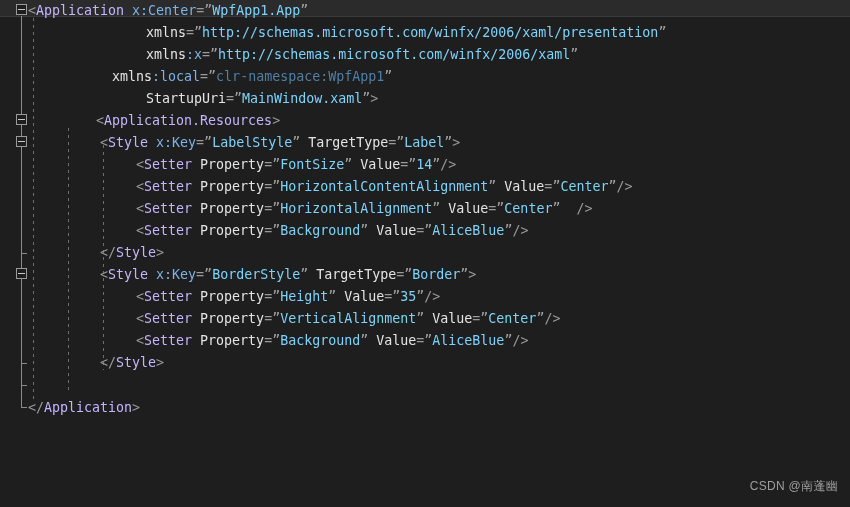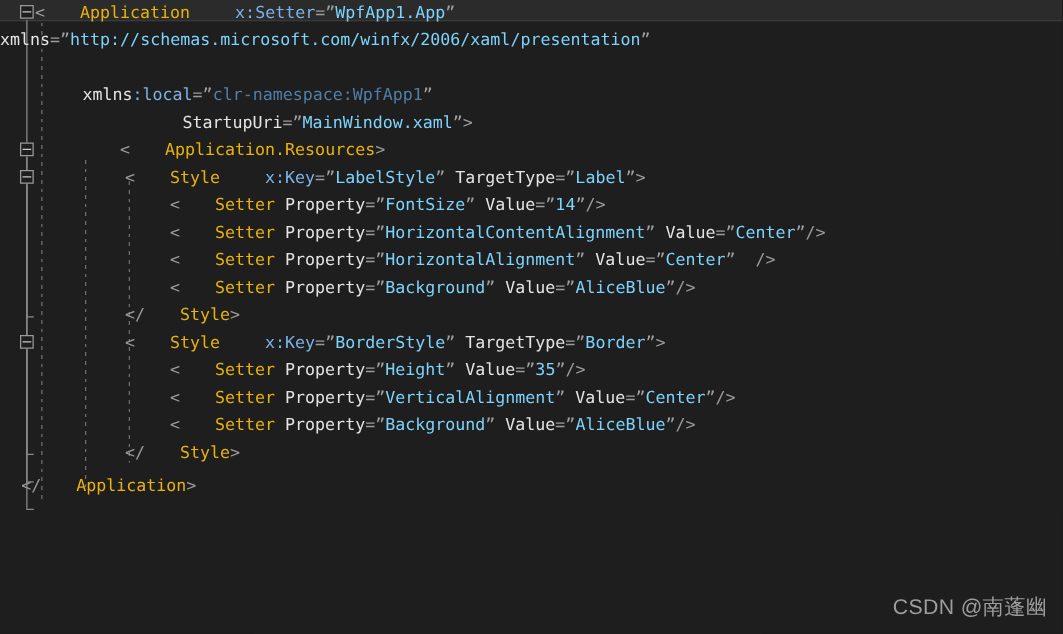--- a/index.html
+++ b/index.html
@@ -79,33 +79,33 @@
   .code-line {
     position: absolute;
     left: 0;
     height: 22px;
     line-height: 22px;
     white-space: pre;
     color: #d4d4d4;
   }
   
   .punct   { color: #9b9b9b; }
-  .elem    { color: #eab308; margin-left: 28px; }
+  .elem    { color: #c4b5fd; }
   .attr    { color: #e4e4e4; }
   .attrx   { color: #7cb3e8; }
   .val     { color: #7dd3fc; }
   .valdim  { color: #4f7fa8; }
   .quote   { color: #a0a0a0; }
 
   
   .watermark {
     position: absolute;
     right: 12px; bottom: 10px;
     font-family: "Liberation Sans", "DejaVu Sans", sans-serif;
-    font-size: 17px;
+    font-size: 12px;
     color: #9d9d9d;
     letter-spacing: 0.3px;
     white-space: nowrap;
   }
 </style>
 </head>
 <body>
 
 <div id="app">
 
@@ -126,34 +126,35 @@
       <div class="fold-end" style="left: 21px; top: 253px; width: 6px;"></div>
       <div class="fold-line" style="left: 21px; top: 280px; height: 83px;"></div>
       <div class="fold-end" style="left: 21px; top: 363px; width: 6px;"></div>
       <div class="fold-box" title="expanded" style="left: 16px; top: 4px;"></div>
       <div class="fold-box" title="expanded" style="left: 16px; top: 114px;"></div>
       <div class="fold-box" title="expanded" style="left: 16px; top: 136px;"></div>
       <div class="fold-box" title="expanded" style="left: 16px; top: 268px;"></div>
     </div>
 
   <div class="code-layer" id="code-layer">
-      <div class="code-line" style="top: 0px; padding-left: 28px;"><span class="punct">&lt;</span><span class="elem">Application</span><span class="elem"> </span><span class="attrx">x:Setter</span><span class="punct">=</span><span class="quote">”</span><span class="val">WpfApp1.App</span><span class="quote">”</span></div>
-      <div class="code-line" style="top: 22px; "><span class="attr">xmlns</span><span class="punct">=</span><span class="quote">”</span><span class="val">http://schemas.microsoft.com/winfx/2006/xaml/presentation</span><span class="quote">”</span></div>
-      <div class="code-line" style="top: 66px; padding-left: 66px;"><span class="attr">xmlns</span><span class="attrx">:local</span><span class="punct">=</span><span class="quote">”</span><span class="valdim">clr-namespace:WpfApp1</span><span class="quote">”</span></div>
+      <div class="code-line" style="top: 0px; padding-left: 28px;"><span class="punct">&lt;</span><span class="elem">Application</span><span class="elem"> </span><span class="attrx">x:Center</span><span class="punct">=</span><span class="quote">”</span><span class="val">WpfApp1.App</span><span class="quote">”</span></div>
+      <div class="code-line" style="top: 22px; padding-left: 146px;"><span class="attr">xmlns</span><span class="punct">=</span><span class="quote">”</span><span class="val">http://schemas.microsoft.com/winfx/2006/xaml/presentation</span><span class="quote">”</span></div>
+      <div class="code-line" style="top: 44px; padding-left: 146px;"><span class="attr">xmlns</span><span class="attrx">:x</span><span class="punct">=</span><span class="quote">”</span><span class="val">http://schemas.microsoft.com/winfx/2006/xaml</span><span class="quote">”</span></div>
+      <div class="code-line" style="top: 66px; padding-left: 112px;"><span class="attr">xmlns</span><span class="attrx">:local</span><span class="punct">=</span><span class="quote">”</span><span class="valdim">clr-namespace:WpfApp1</span><span class="quote">”</span></div>
       <div class="code-line" style="top: 88px; padding-left: 146px;"><span class="attr">StartupUri</span><span class="punct">=</span><span class="quote">”</span><span class="val">MainWindow.xaml</span><span class="quote">”</span><span class="punct">&gt;</span></div>
       <div class="code-line" style="top: 110px; padding-left: 96px;"><span class="punct">&lt;</span><span class="elem">Application.Resources</span><span class="punct">&gt;</span></div>
       <div class="code-line" style="top: 132px; padding-left: 100px;"><span class="punct">&lt;</span><span class="elem">Style</span><span class="elem"> </span><span class="attrx">x:Key</span><span class="punct">=</span><span class="quote">”</span><span class="val">LabelStyle</span><span class="quote">”</span><span class="attr"> TargetType</span><span class="punct">=</span><span class="quote">”</span><span class="val">Label</span><span class="quote">”</span><span class="punct">&gt;</span></div>
       <div class="code-line" style="top: 154px; padding-left: 136px;"><span class="punct">&lt;</span><span class="elem">Setter</span><span class="attr"> Property</span><span class="punct">=</span><span class="quote">”</span><span class="val">FontSize</span><span class="quote">”</span><span class="attr"> Value</span><span class="punct">=</span><span class="quote">”</span><span class="val">14</span><span class="quote">”</span><span class="punct">/&gt;</span></div>
       <div class="code-line" style="top: 176px; padding-left: 136px;"><span class="punct">&lt;</span><span class="elem">Setter</span><span class="attr"> Property</span><span class="punct">=</span><span class="quote">”</span><span class="val">HorizontalContentAlignment</span><span class="quote">”</span><span class="attr"> Value</span><span class="punct">=</span><span class="quote">”</span><span class="val">Center</span><span class="quote">”</span><span class="punct">/&gt;</span></div>
       <div class="code-line" style="top: 198px; padding-left: 136px;"><span class="punct">&lt;</span><span class="elem">Setter</span><span class="attr"> Property</span><span class="punct">=</span><span class="quote">”</span><span class="val">HorizontalAlignment</span><span class="quote">”</span><span class="attr"> Value</span><span class="punct">=</span><span class="quote">”</span><span class="val">Center</span><span class="quote">”</span><span class="punct">  /&gt;</span></div>
       <div class="code-line" style="top: 220px; padding-left: 136px;"><span class="punct">&lt;</span><span class="elem">Setter</span><span class="attr"> Property</span><span class="punct">=</span><span class="quote">”</span><span class="val">Background</span><span class="quote">”</span><span class="attr"> Value</span><span class="punct">=</span><span class="quote">”</span><span class="val">AliceBlue</span><span class="quote">”</span><span class="punct">/&gt;</span></div>
       <div class="code-line" style="top: 242px; padding-left: 100px;"><span class="punct">&lt;/</span><span class="elem">Style</span><span class="punct">&gt;</span></div>
       <div class="code-line" style="top: 264px; padding-left: 100px;"><span class="punct">&lt;</span><span class="elem">Style</span><span class="elem"> </span><span class="attrx">x:Key</span><span class="punct">=</span><span class="quote">”</span><span class="val">BorderStyle</span><span class="quote">”</span><span class="attr"> TargetType</span><span class="punct">=</span><span class="quote">”</span><span class="val">Border</span><span class="quote">”</span><span class="punct">&gt;</span></div>
       <div class="code-line" style="top: 286px; padding-left: 136px;"><span class="punct">&lt;</span><span class="elem">Setter</span><span class="attr"> Property</span><span class="punct">=</span><span class="quote">”</span><span class="val">Height</span><span class="quote">”</span><span class="attr"> Value</span><span class="punct">=</span><span class="quote">”</span><span class="val">35</span><span class="quote">”</span><span class="punct">/&gt;</span></div>
       <div class="code-line" style="top: 308px; padding-left: 136px;"><span class="punct">&lt;</span><span class="elem">Setter</span><span class="attr"> Property</span><span class="punct">=</span><span class="quote">”</span><span class="val">VerticalAlignment</span><span class="quote">”</span><span class="attr"> Value</span><span class="punct">=</span><span class="quote">”</span><span class="val">Center</span><span class="quote">”</span><span class="punct">/&gt;</span></div>
       <div class="code-line" style="top: 330px; padding-left: 136px;"><span class="punct">&lt;</span><span class="elem">Setter</span><span class="attr"> Property</span><span class="punct">=</span><span class="quote">”</span><span class="val">Background</span><span class="quote">”</span><span class="attr"> Value</span><span class="punct">=</span><span class="quote">”</span><span class="val">AliceBlue</span><span class="quote">”</span><span class="punct">/&gt;</span></div>
       <div class="code-line" style="top: 352px; padding-left: 100px;"><span class="punct">&lt;/</span><span class="elem">Style</span><span class="punct">&gt;</span></div>
-      <div class="code-line" style="top: 379px; padding-left: 17px;"><span class="punct">&lt;/</span><span class="elem">Application</span><span class="punct">&gt;</span></div>
+      <div class="code-line" style="top: 397px; padding-left: 28px;"><span class="punct">&lt;/</span><span class="elem">Application</span><span class="punct">&gt;</span></div>
     </div>
 
   <div class="watermark">CSDN @南蓬幽</div>
 
 </div>
 
 </body></html>

